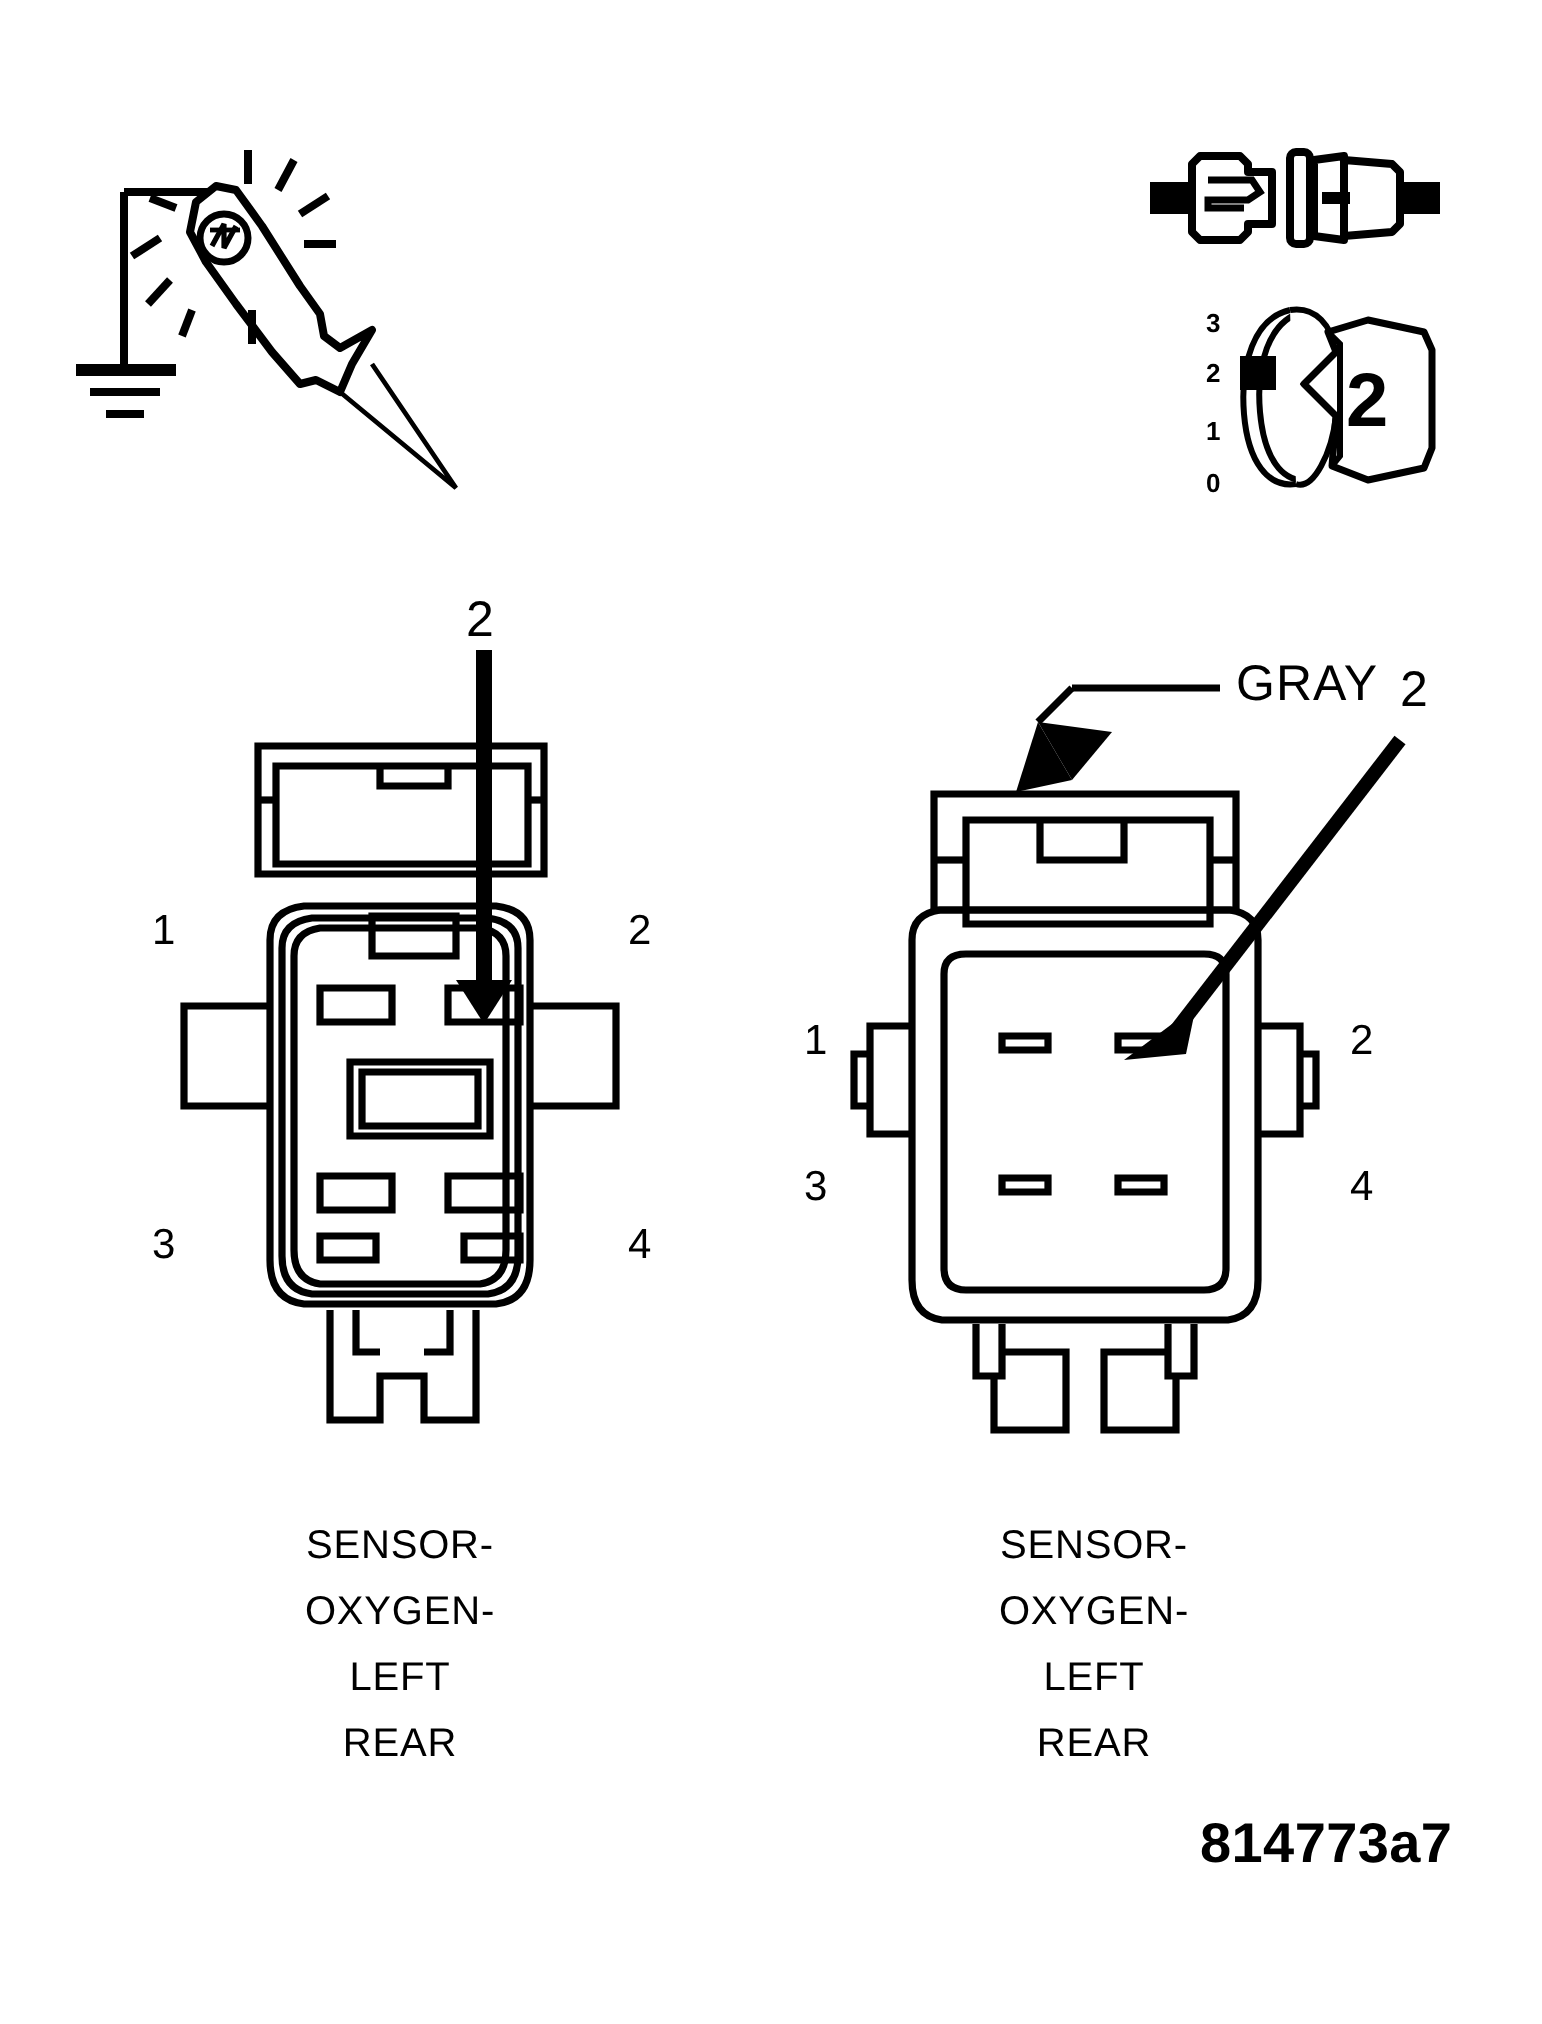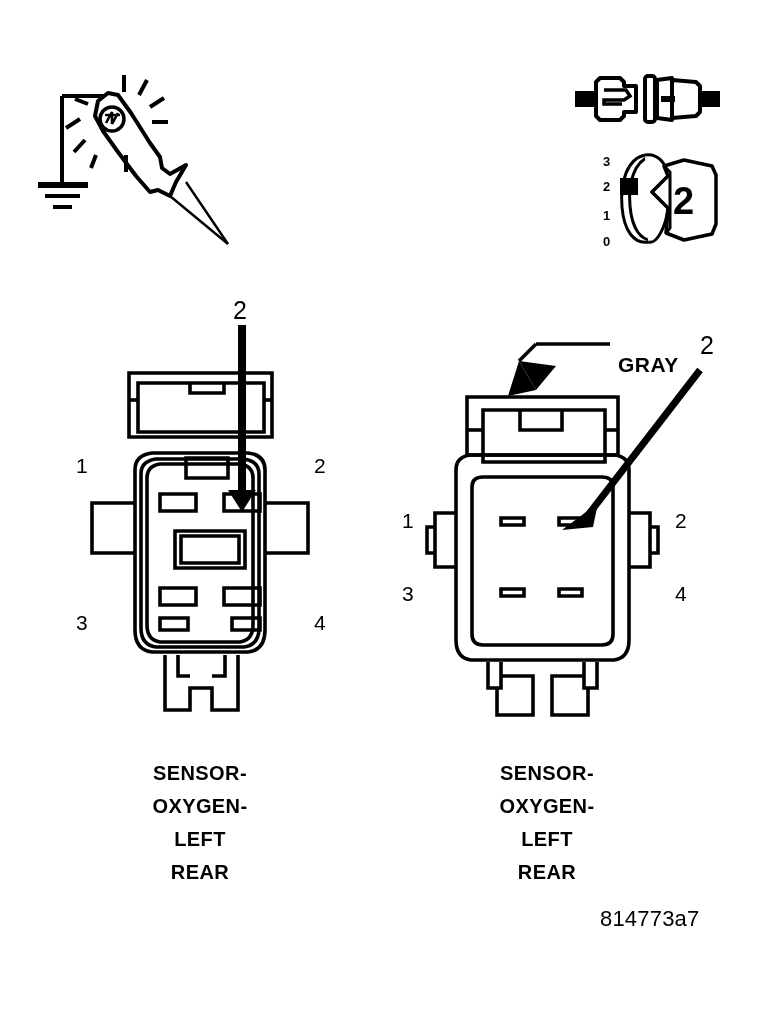--- a/index.html
+++ b/index.html
@@ -46,34 +46,33 @@
   }
   .dial-num {
     font-size: 13px;
     font-weight: bold;
   }
   .dial-big {
     font-size: 38px;
     font-weight: bold;
   }
   .gray-lbl {
-    font-size: 21px;
-    font-weight: bold;
+    font-size: 25px;
+    font-weight: normal;
     letter-spacing: 0.5px;
-    margin-top: 24px;
   }
   .cap-line {
     font-size: 20px;
-    font-weight: bold;
+    font-weight: normal;
     letter-spacing: 0.4px;
     text-align: center;
   }
   .fig-id {
-    font-size: 22px;
-    font-weight: normal;
+    font-size: 28px;
+    font-weight: bold;
     letter-spacing: 0.2px;
   }
   .caption-block {
     position: absolute;
     width: 230px;
     text-align: center;
   }
   .caption-block .cap-line {
     display: block;
     margin-bottom: 10px;

